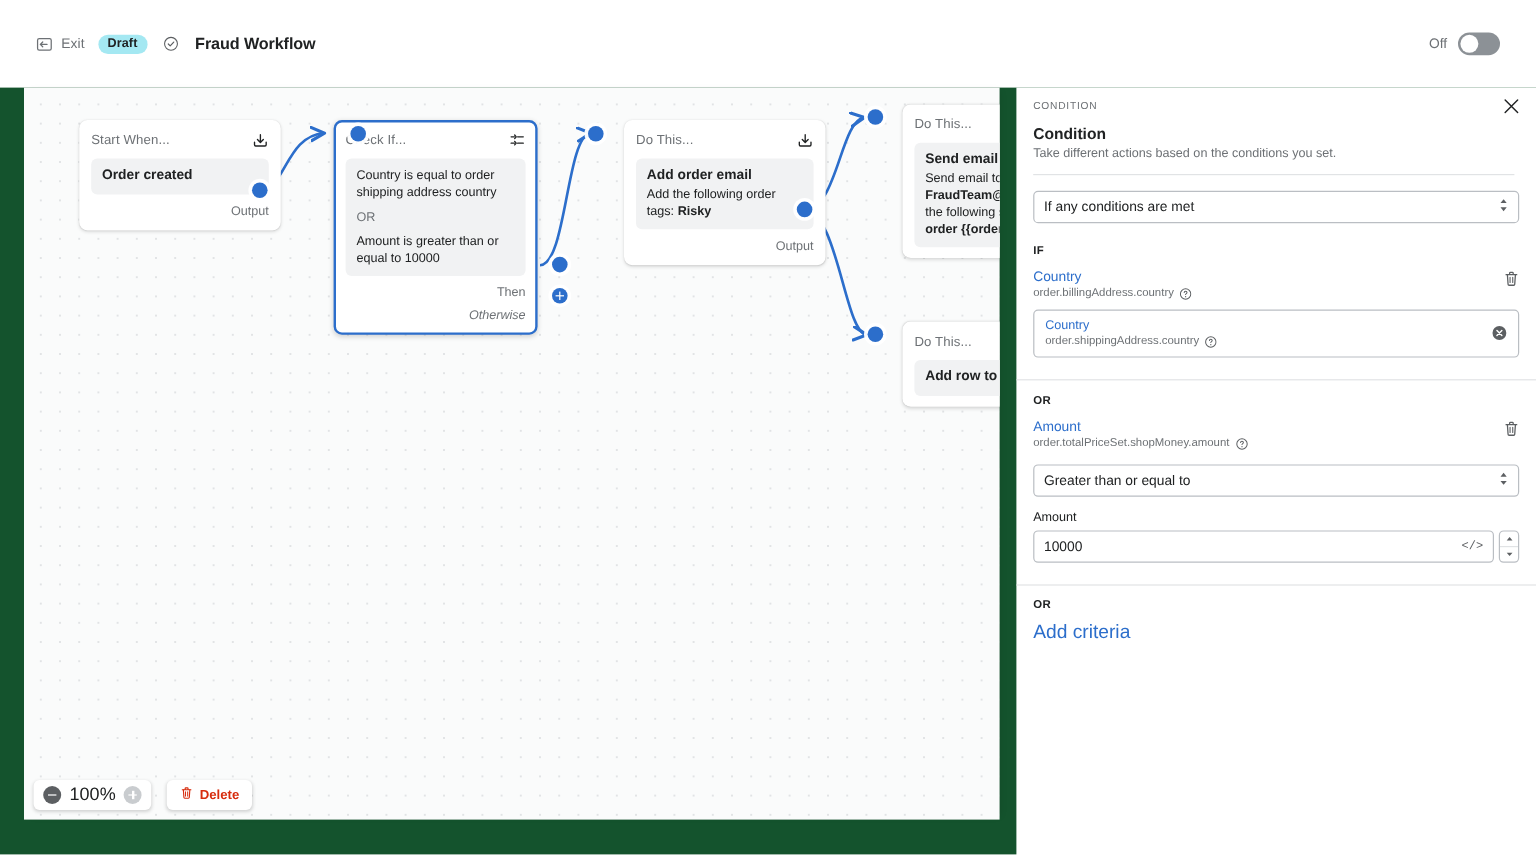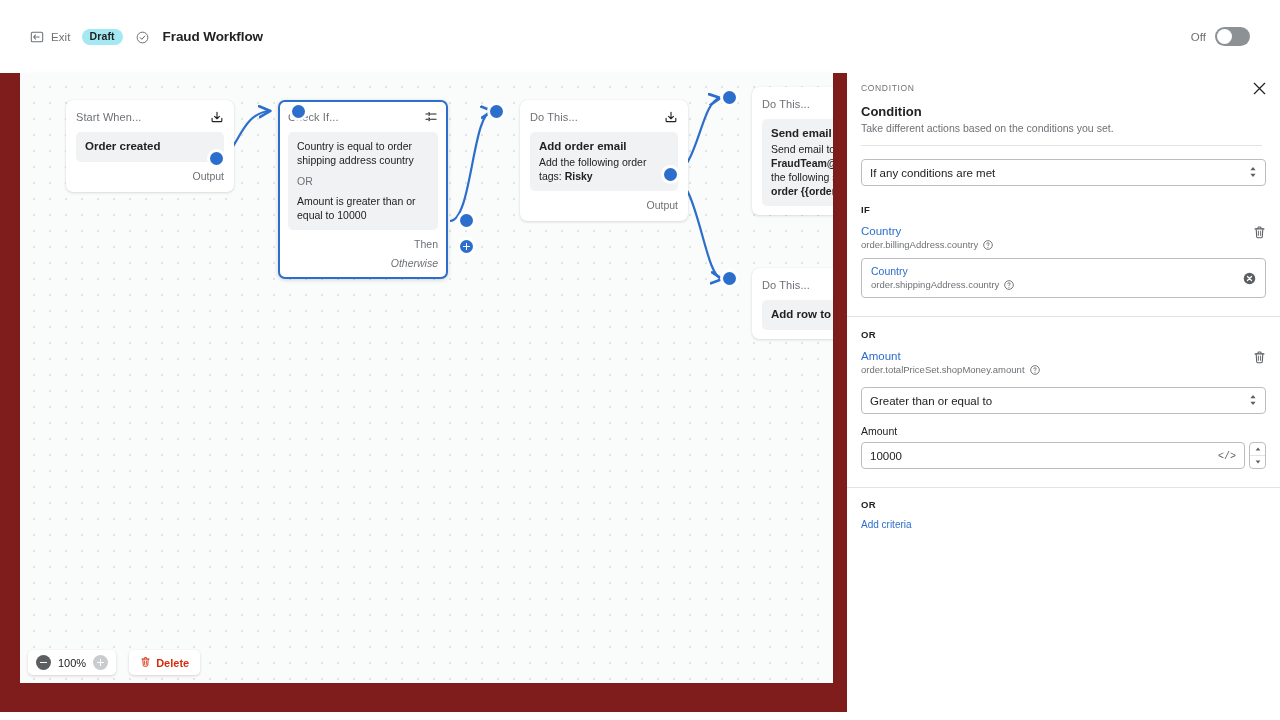--- a/index.html
+++ b/index.html
@@ -5,21 +5,21 @@
   html, body {
     margin: 0; padding: 0;
     width: 1280px; height: 720px;
     background: #ffffff;
     font-family: "Liberation Sans", sans-serif;
     overflow: hidden;
   }
   #app {
     position: relative;
     width: 1280px; height: 712px;
-    background: #7f1d1d;
+    background: #14532d;
   }
 
   
   .topbar {
     position: absolute; left: 0; top: 0;
     width: 1280px; height: 73px;
     background: #ffffff;
     display: flex; align-items: center;
     box-sizing: border-box;
     padding: 0 30px 0 30px;
@@ -147,21 +147,21 @@
   .circ-btn {
     width: 15px; height: 15px; border-radius: 50%;
     display: flex; align-items: center; justify-content: center;
     cursor: pointer; margin: 0 4px;
   }
   .circ-btn.dark { background: #5c5f62; }
   .circ-btn.light { background: #c9cccf; }
   .circ-btn i { display: block; background: #fff; }
   .circ-btn .h { width: 7px; height: 1.5px; }
   .circ-btn .v { width: 1.5px; height: 7px; position: absolute; }
-  .zoom-pct { font-size: 11px; color: #202223; padding: 0 3px; }
+  .zoom-pct { font-size: 15px; color: #202223; padding: 0 3px; }
   .delete-btn {
     display: flex; align-items: center; gap: 5px;
     background: #fff; border-radius: 5px;
     box-shadow: 0 1px 3px rgba(0,0,0,.16);
     padding: 5px 11px; height: 25px; box-sizing: border-box;
     cursor: pointer;
   }
   .delete-label { font-size: 11px; color: #d72c0d; font-weight: bold; }
 
   
@@ -252,21 +252,21 @@
   .stepper div {
     flex: 1; display: flex; align-items: center; justify-content: center;
     cursor: pointer;
   }
   .stepper .sep { flex: 0 0 1px; background: #e1e3e5; }
   .or-label {
     font-size: 9.5px; font-weight: bold; color: #202223;
     letter-spacing: .3px;
   }
   .add-link {
-    font-size: 10px; color: #2c6ecb; cursor: pointer; margin-top: 9px;
+    font-size: 16px; color: #2c6ecb; cursor: pointer; margin-top: 9px;
     display: inline-block;
   }
 </style>
 </head>
 <body>
 
 <div id="app">
 
   <div class="topbar">
     <div class="topbar-left">

